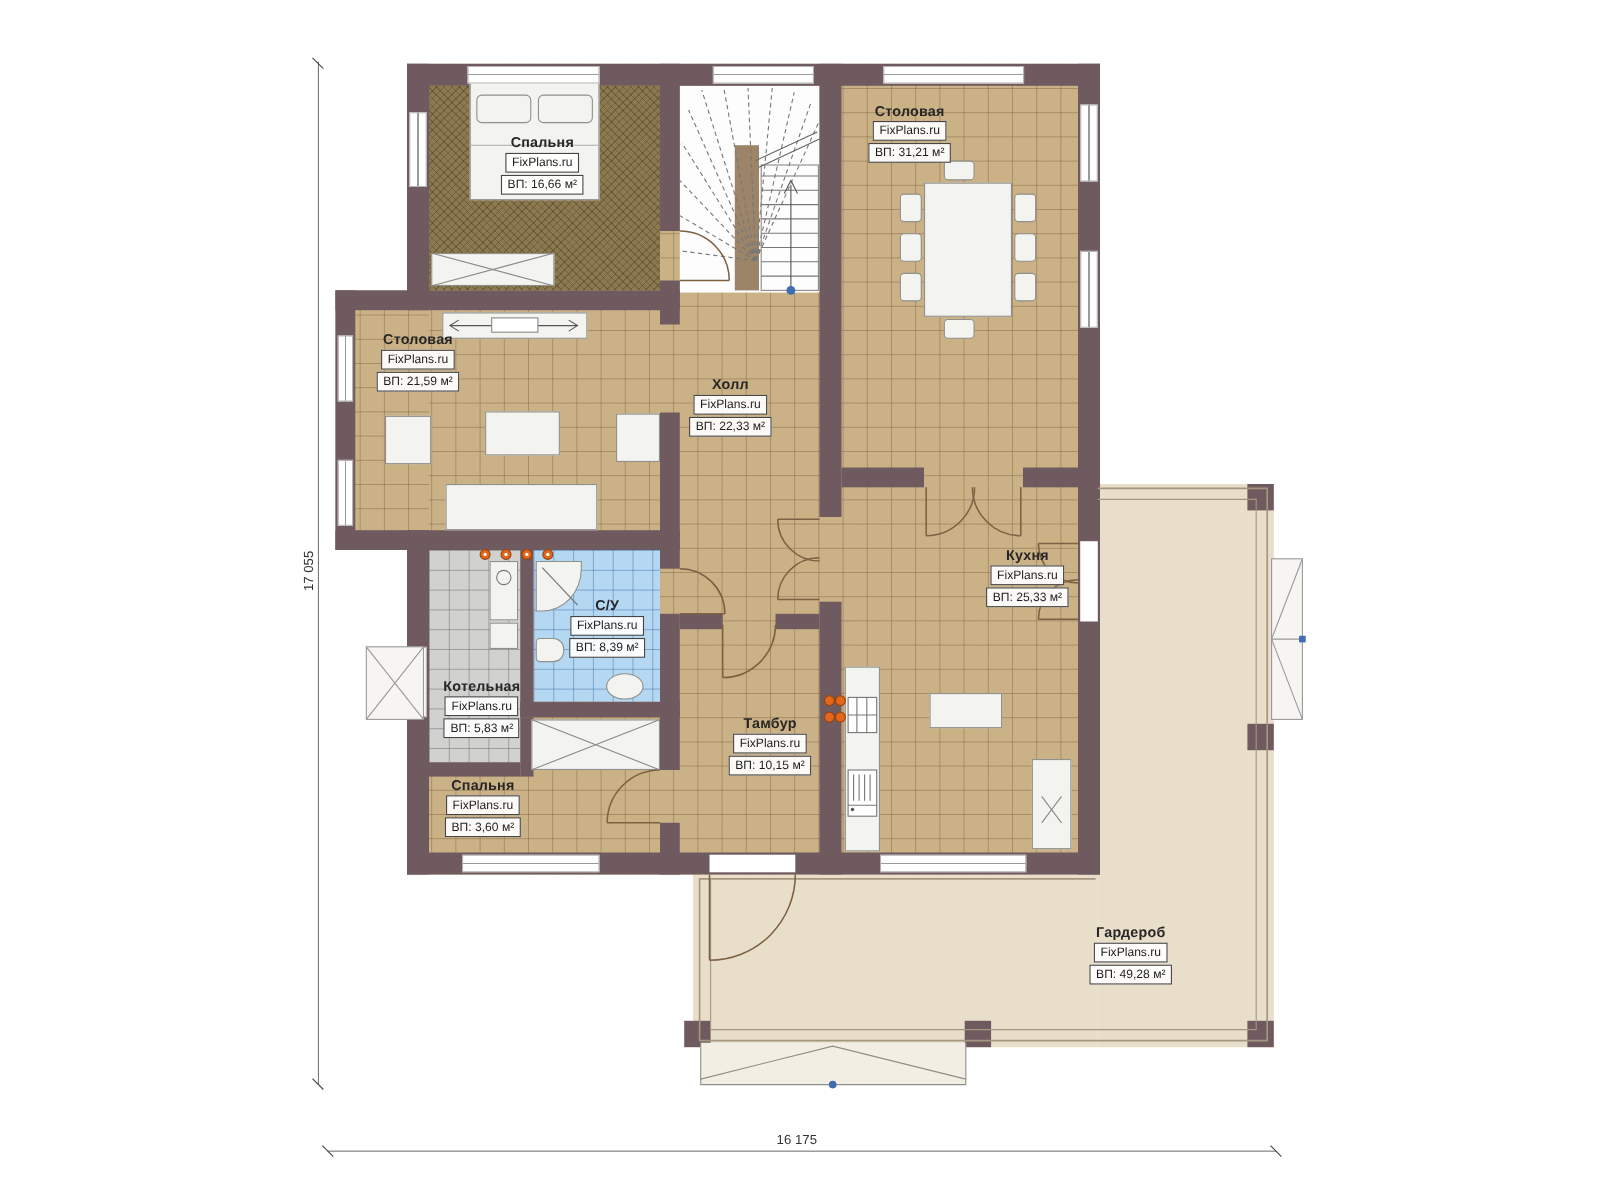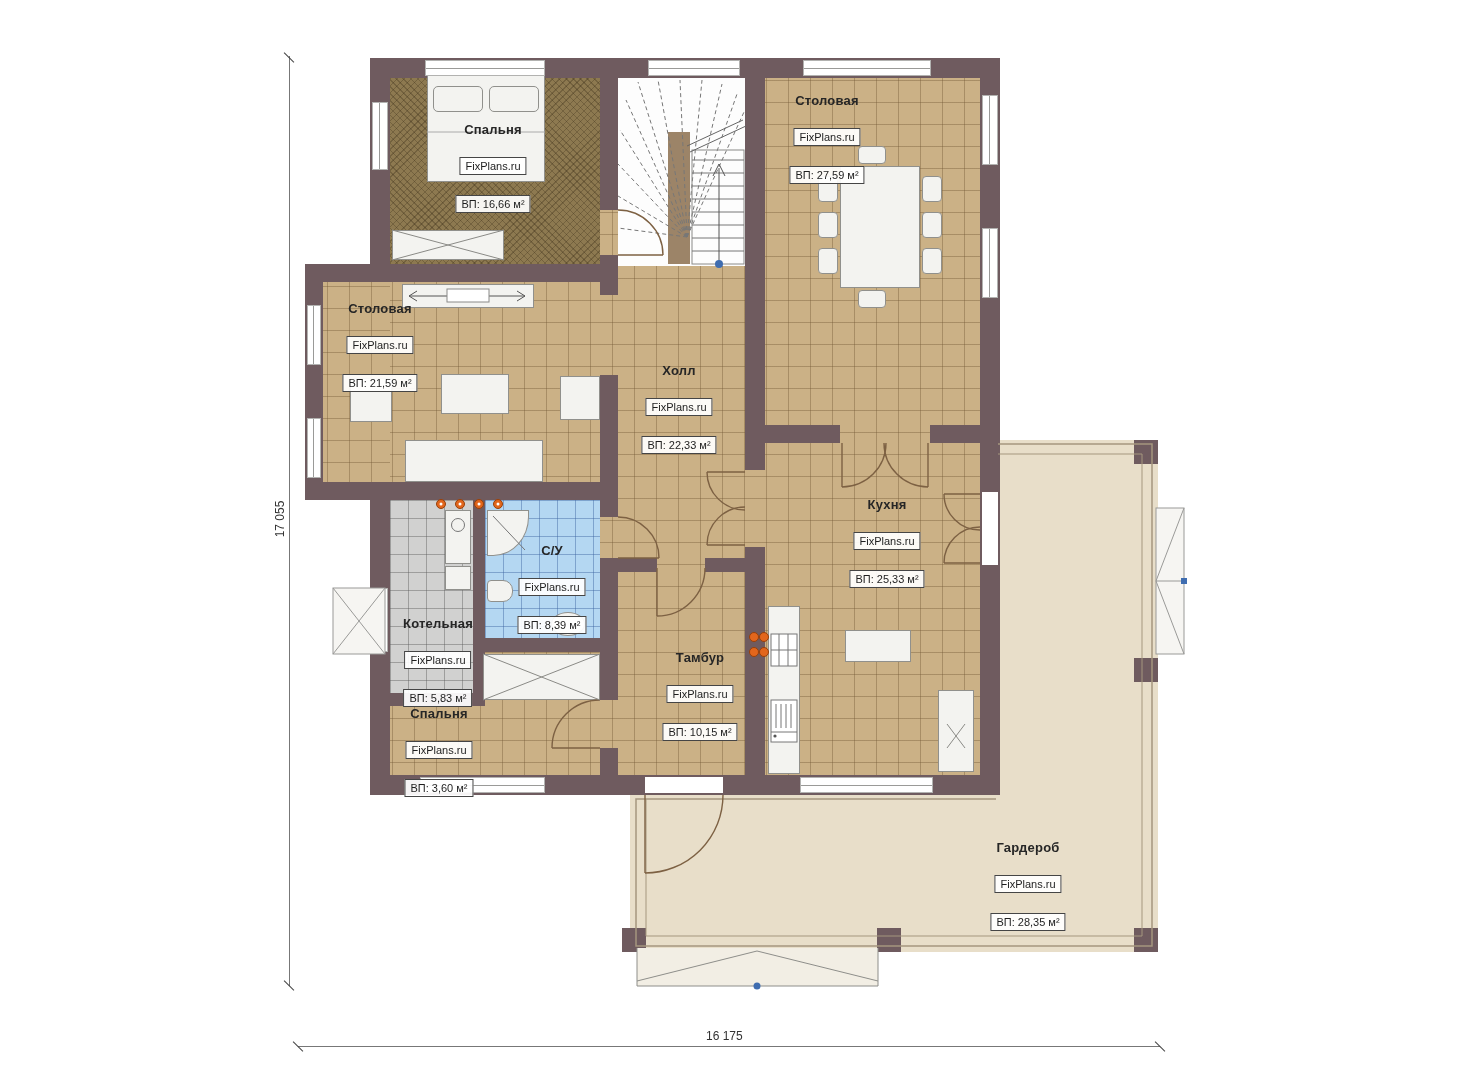--- a/index.html
+++ b/index.html
@@ -16,21 +16,21 @@
   .f-stairs{background:#fdfdfd;z-index:5;}
   .stub{position:absolute;background:#9c8468;z-index:6;}
   
   .win-h{position:absolute;z-index:20;background:linear-gradient(0deg,transparent calc(50% - .5px),#9a9a98 calc(50% - .5px),#9a9a98 calc(50% + .5px),transparent calc(50% + .5px)),#fff;box-shadow:inset 0 0 0 1px #b2b2b0;}
   .win-v{position:absolute;z-index:20;background:linear-gradient(90deg,transparent calc(50% - .5px),#9a9a98 calc(50% - .5px),#9a9a98 calc(50% + .5px),transparent calc(50% + .5px)),#fff;box-shadow:inset 0 0 0 1px #b2b2b0;}
   .opening{position:absolute;z-index:20;background:#fff;}
   
   .furn{position:absolute;background:#f3f3f0;border:1px solid #90908c;box-sizing:border-box;z-index:15;}
   .col{position:absolute;background:#6f5b5f;z-index:12;}
   
-  .room-label{position:absolute;transform:translateX(-50%);display:flex;flex-direction:column;align-items:center;z-index:40;gap:18px;}
+  .room-label{position:absolute;transform:translateX(-50%);display:flex;flex-direction:column;align-items:center;z-index:40;}
   .room-name{font-size:13px;font-weight:bold;color:#262626;letter-spacing:.2px;white-space:nowrap;}
   .room-box{margin-top:2px;background:rgba(255,255,255,.93);border:1px solid #454545;font-size:11px;line-height:16px;padding:0 5px;color:#1e1e1e;white-space:nowrap;}
   
   .dim-line{position:absolute;background:#777;z-index:45;}
   .tick{position:absolute;width:14px;height:1px;background:#444;transform:rotate(45deg);z-index:46;}
   .dim-text{position:absolute;font-size:12px;color:#333;z-index:46;white-space:nowrap;}
   svg.overlay{position:absolute;left:0;top:0;z-index:30;pointer-events:none;}
 </style>
 </head>
 <body>
@@ -210,33 +210,33 @@
   </svg>
 
   <div class="room-label" style="left:493px;top:122px;">
     <div class="room-name">Спальня</div>
     <div class="room-box">FixPlans.ru</div>
     <div class="room-box">ВП: 16,66 м²</div>
   </div>
   <div class="room-label" style="left:827px;top:93px;">
     <div class="room-name">Столовая</div>
     <div class="room-box">FixPlans.ru</div>
-    <div class="room-box">ВП: 27,59 м²</div>
+    <div class="room-box">ВП: 31,21 м²</div>
   </div>
   <div class="room-label" style="left:380px;top:301px;">
     <div class="room-name">Столовая</div>
     <div class="room-box">FixPlans.ru</div>
     <div class="room-box">ВП: 21,59 м²</div>
   </div>
-  <div class="room-label" style="left:679px;top:342px;margin-top:21px;">
+  <div class="room-label" style="left:664px;top:342px;">
     <div class="room-name">Холл</div>
     <div class="room-box">FixPlans.ru</div>
     <div class="room-box">ВП: 22,33 м²</div>
   </div>
-  <div class="room-label" style="left:887px;top:497px;">
+  <div class="room-label" style="left:934px;top:497px;">
     <div class="room-name">Кухня</div>
     <div class="room-box">FixPlans.ru</div>
     <div class="room-box">ВП: 25,33 м²</div>
   </div>
   <div class="room-label" style="left:552px;top:543px;">
     <div class="room-name">С/У</div>
     <div class="room-box">FixPlans.ru</div>
     <div class="room-box">ВП: 8,39 м²</div>
   </div>
   <div class="room-label" style="left:438px;top:616px;">
@@ -250,21 +250,21 @@
     <div class="room-box">ВП: 3,60 м²</div>
   </div>
   <div class="room-label" style="left:700px;top:650px;">
     <div class="room-name">Тамбур</div>
     <div class="room-box">FixPlans.ru</div>
     <div class="room-box">ВП: 10,15 м²</div>
   </div>
   <div class="room-label" style="left:1028px;top:840px;">
     <div class="room-name">Гардероб</div>
     <div class="room-box">FixPlans.ru</div>
-    <div class="room-box">ВП: 28,35 м²</div>
+    <div class="room-box">ВП: 49,28 м²</div>
   </div>
 
   <div class="dim-line" style="left:289px;top:56px;width:1px;height:930px;"></div>
   <div class="tick" style="left:282px;top:57px;"></div>
   <div class="tick" style="left:282px;top:985px;"></div>
   <div class="dim-text" style="left:262px;top:512px;transform:rotate(-90deg);transform-origin:center;">17 055</div>
 
   <div class="dim-line" style="left:298px;top:1046px;width:862px;height:1px;"></div>
   <div class="tick" style="left:291px;top:1046px;"></div>
   <div class="tick" style="left:1153px;top:1046px;"></div>

